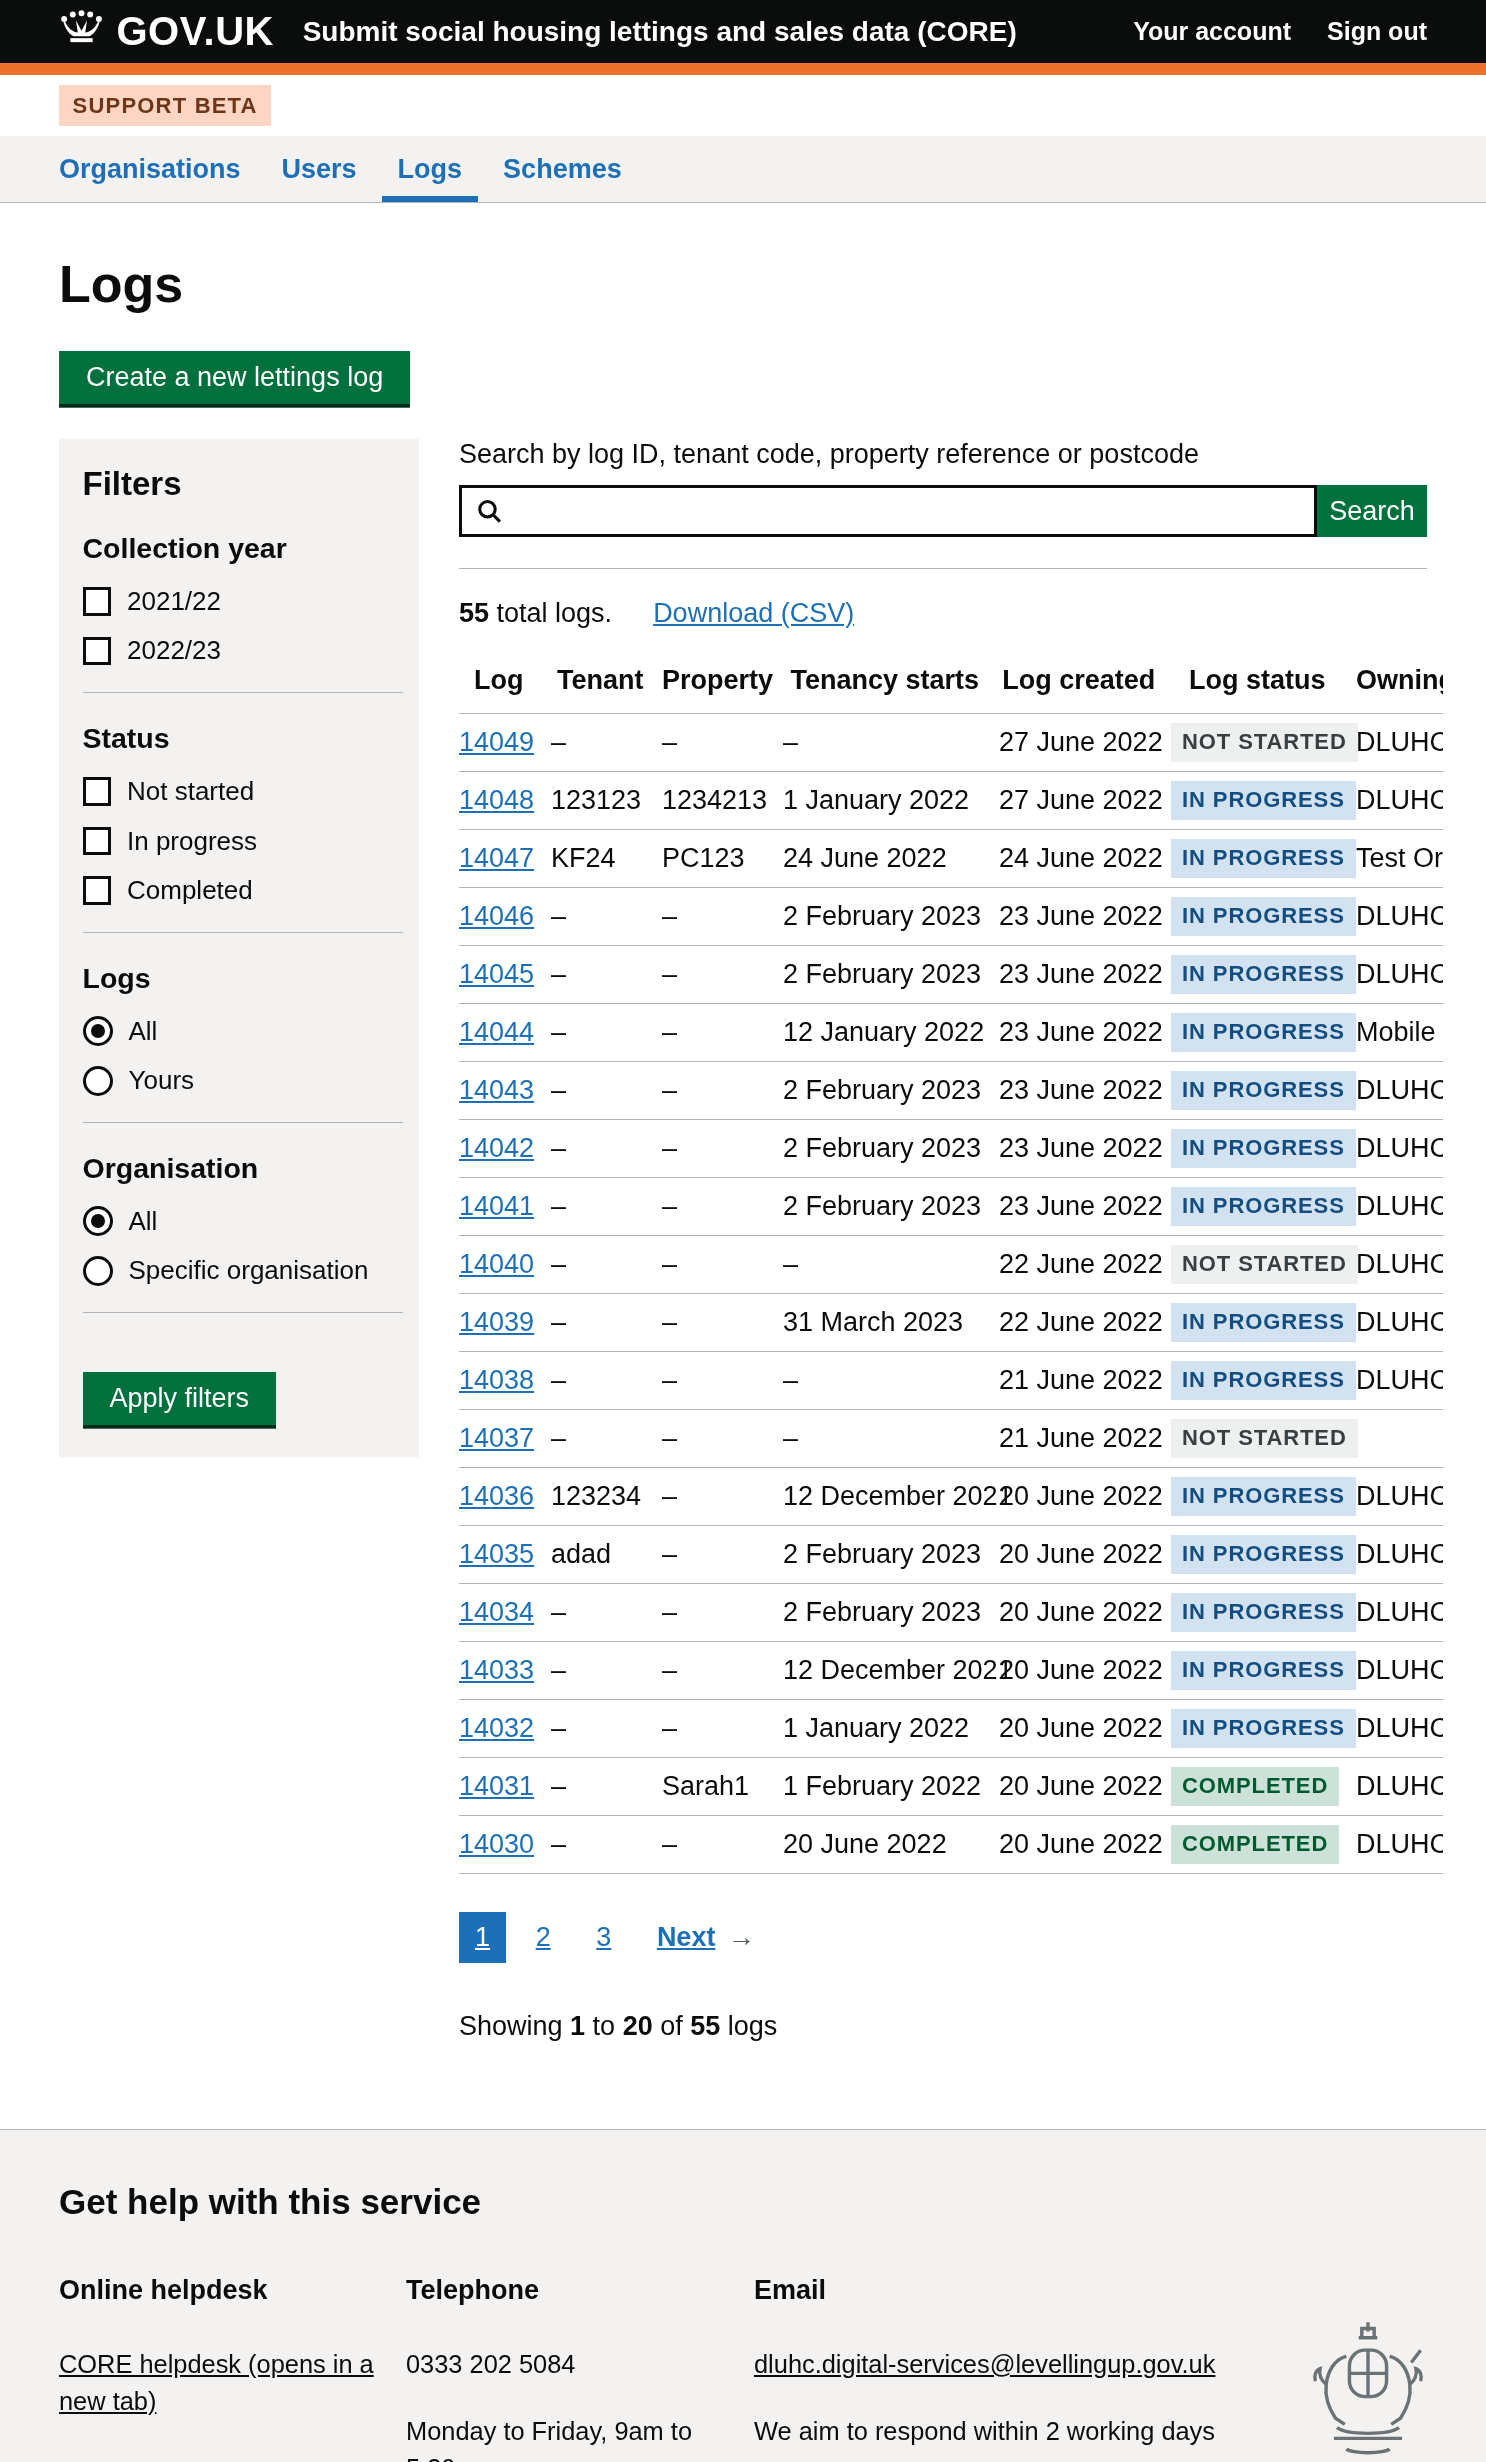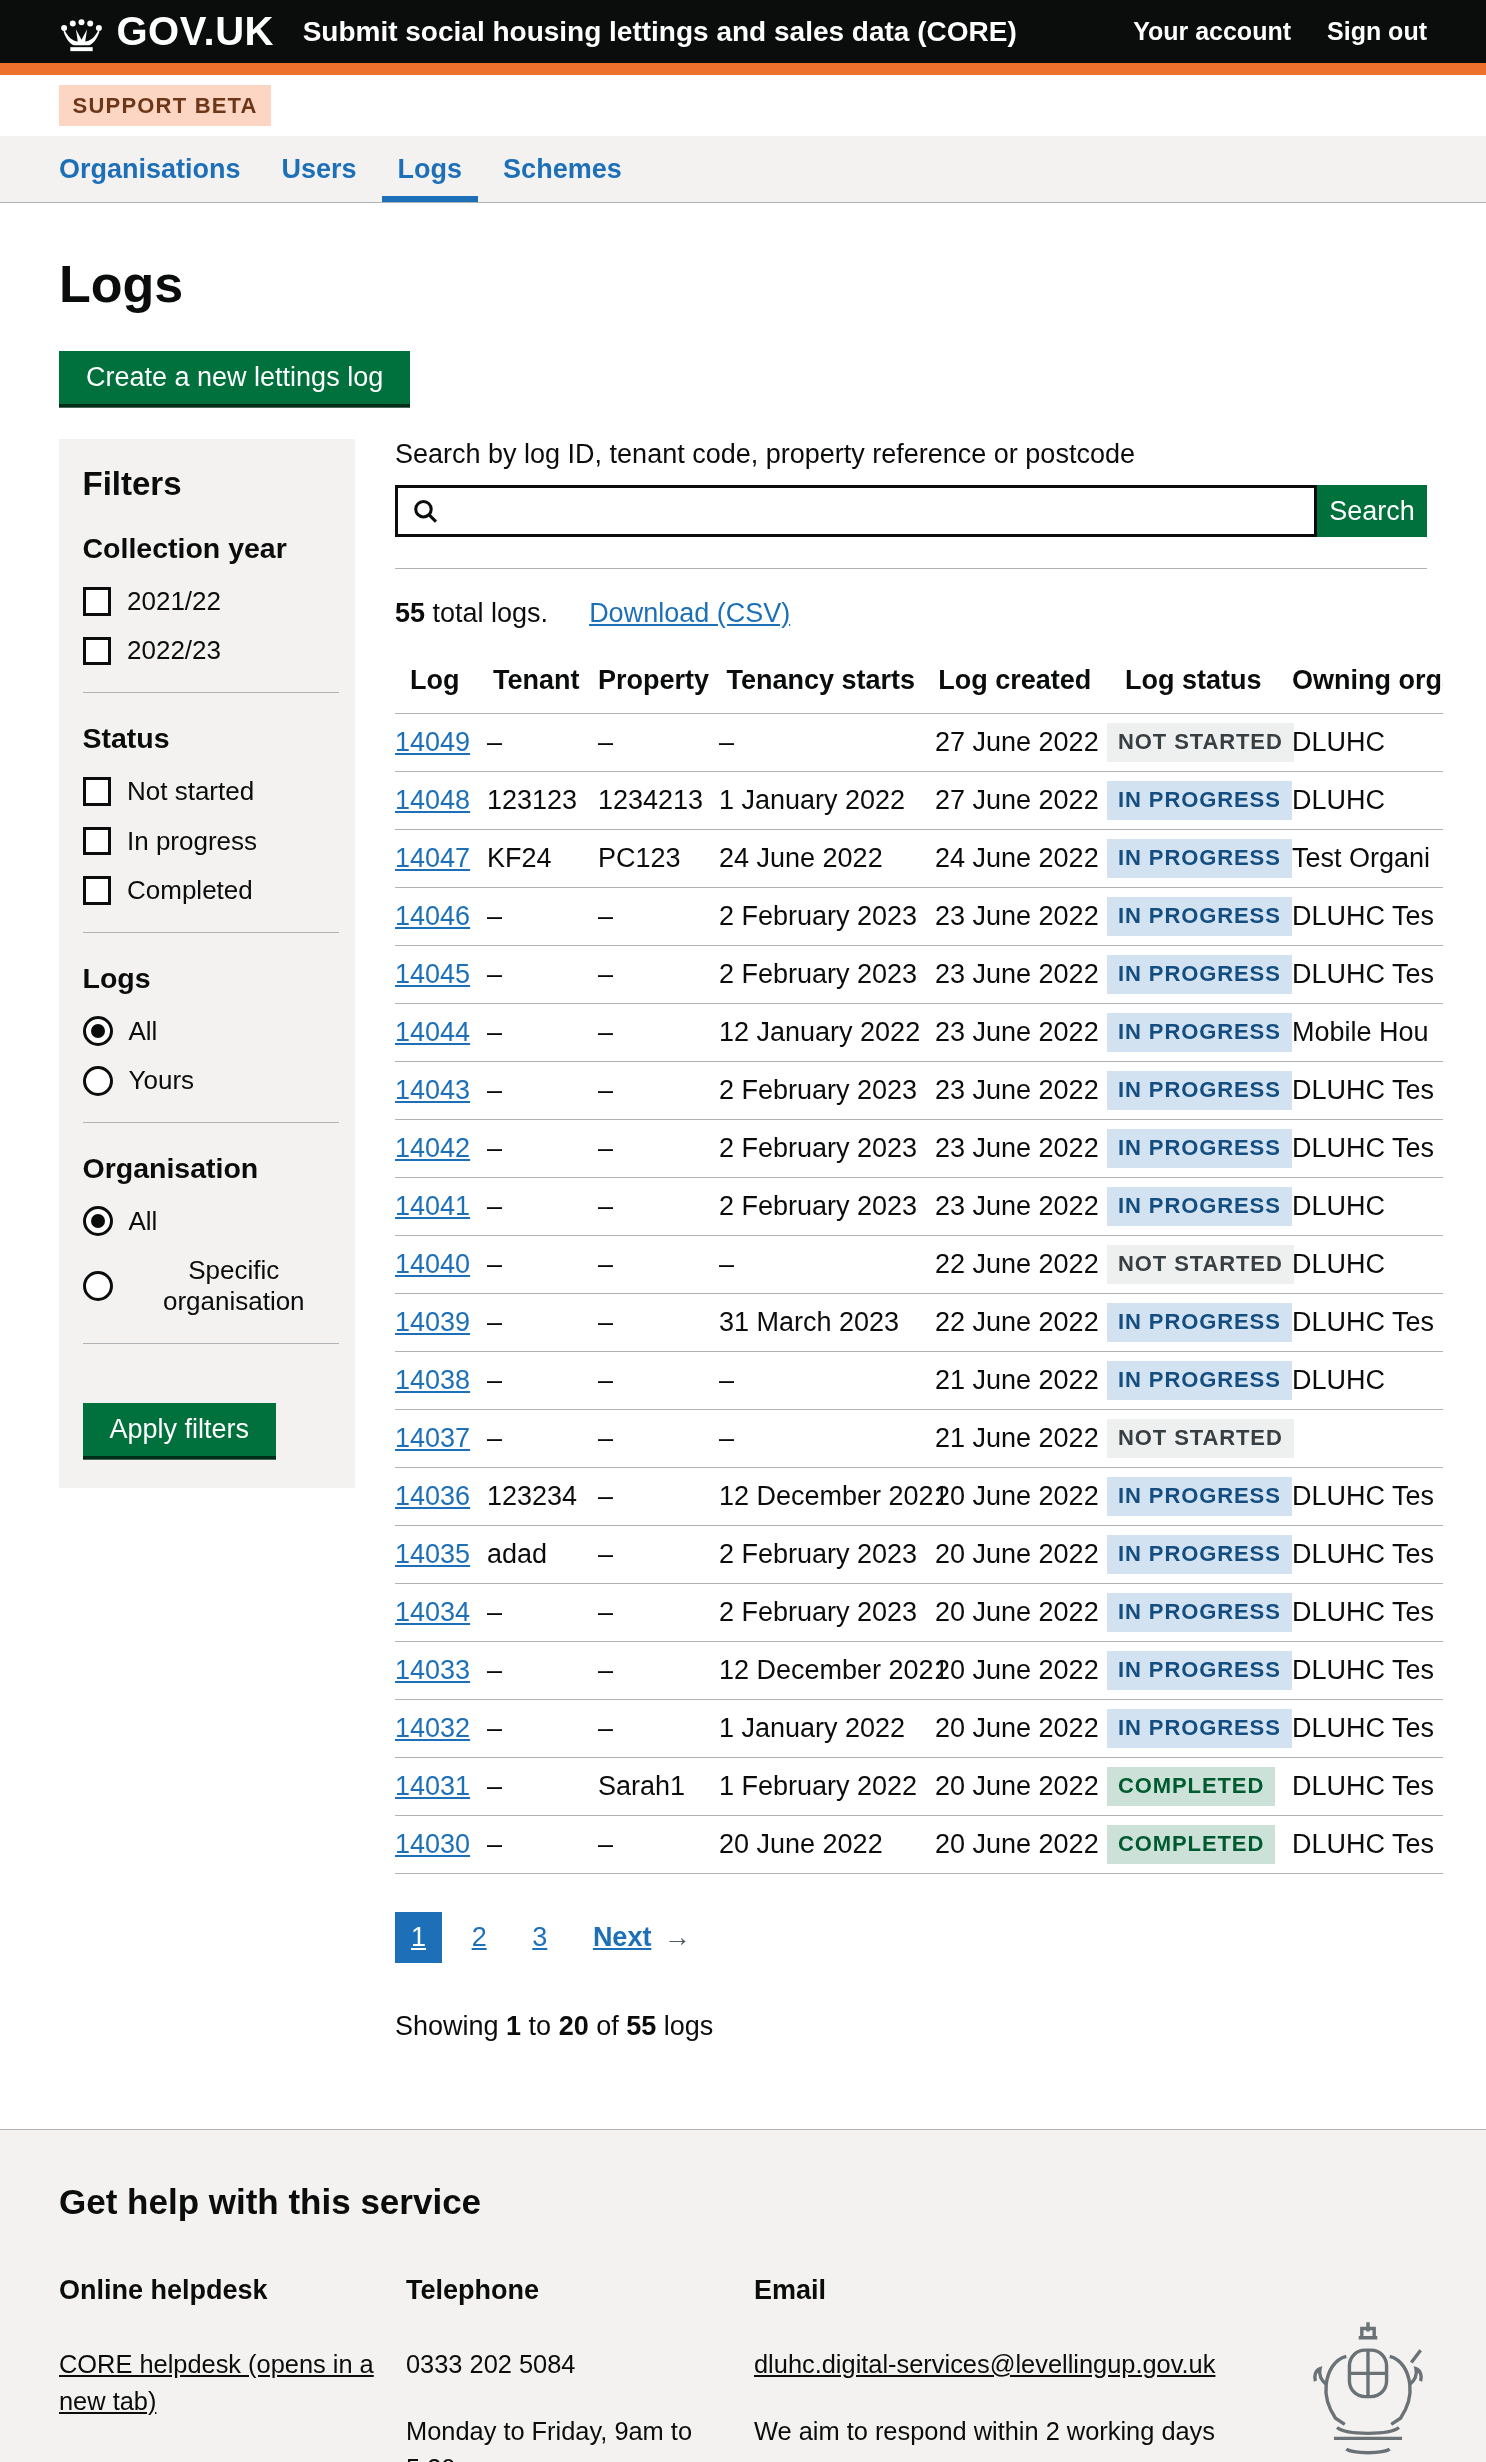--- a/index.html
+++ b/index.html
@@ -13,21 +13,21 @@
     -webkit-font-smoothing: antialiased;
   }
   a { color: #1d70b8; }
 
   
   .topbar {
     background: #0b0c0c; height: 63px;
     display: flex; align-items: center;
     padding: 0 59px; color: #fff;
   }
-  .logo { display: flex; align-items: flex-end; gap: 12.4px; font-weight: bold; font-size: 40px; color:#fff; text-decoration:none; letter-spacing: 0.6px; }
+  .logo { display: flex; align-items: flex-start; gap: 12.4px; font-weight: bold; font-size: 40px; color:#fff; text-decoration:none; letter-spacing: 0.6px; }
   .service-name { margin-left: 28.5px; font-size: 28px; font-weight: bold; color:#fff; text-decoration:none; }
   .top-links { margin-left: auto; display: flex; gap: 36px; }
   .top-links a { color: #fff; font-weight: bold; font-size: 25px; text-decoration: none; }
 
   .orange-strip { height: 12.4px; background: #ed702c; }
 
   
   .phase-banner { display: flex; align-items: center; gap: 23.5px; padding: 10px 59px; background: #fff; }
   .tag-beta {
     background: #fcd6c3; color: #6e3619;
@@ -53,21 +53,21 @@
   .btn {
     display: inline-block; background: #00703c; color: #fff; border: none; cursor: pointer;
     font-family: inherit; font-size: 27px; padding: 11px 27px; box-shadow: 0 3.7px 0 #002d18; text-align:center;
   }
   .btn-create { margin-top: 38px; }
 
   
   .layout { display: flex; gap: 40px; margin-top: 35px; align-items: flex-start; }
 
   
-  .filters { width: 296px; flex-shrink: 0; background: #f3f2f1; padding: 26px 16px 32px 23.5px; }
+  .filters { width: 360px; flex-shrink: 0; background: #f3f2f1; padding: 26px 16px 32px 23.5px; }
   .filters h2 { font-size: 33px; margin: 0 0 28.5px; }
   .filter-group h3 { font-size: 28.5px; margin: 0 0 21px; }
   .opt { display: flex; align-items: center; gap: 16px; margin-bottom: 18.6px; font-size: 26px; cursor: pointer; text-align: center; }
   .cb { width: 28.5px; height: 28.5px; border: 3.1px solid #0b0c0c; background: #fff; flex-shrink: 0; }
   .radio { width: 30px; height: 30px; border: 3.1px solid #0b0c0c; border-radius: 50%; background: #fff; position: relative; flex-shrink: 0; }
   .radio.on::after { content: ""; position: absolute; inset: 5px; background: #0b0c0c; border-radius: 50%; }
   .divider { border: none; border-top: 1.2px solid #b1b4b6; margin: 26px 0 28.5px; }
   .btn-apply { margin-top: 30px; }
 
   

